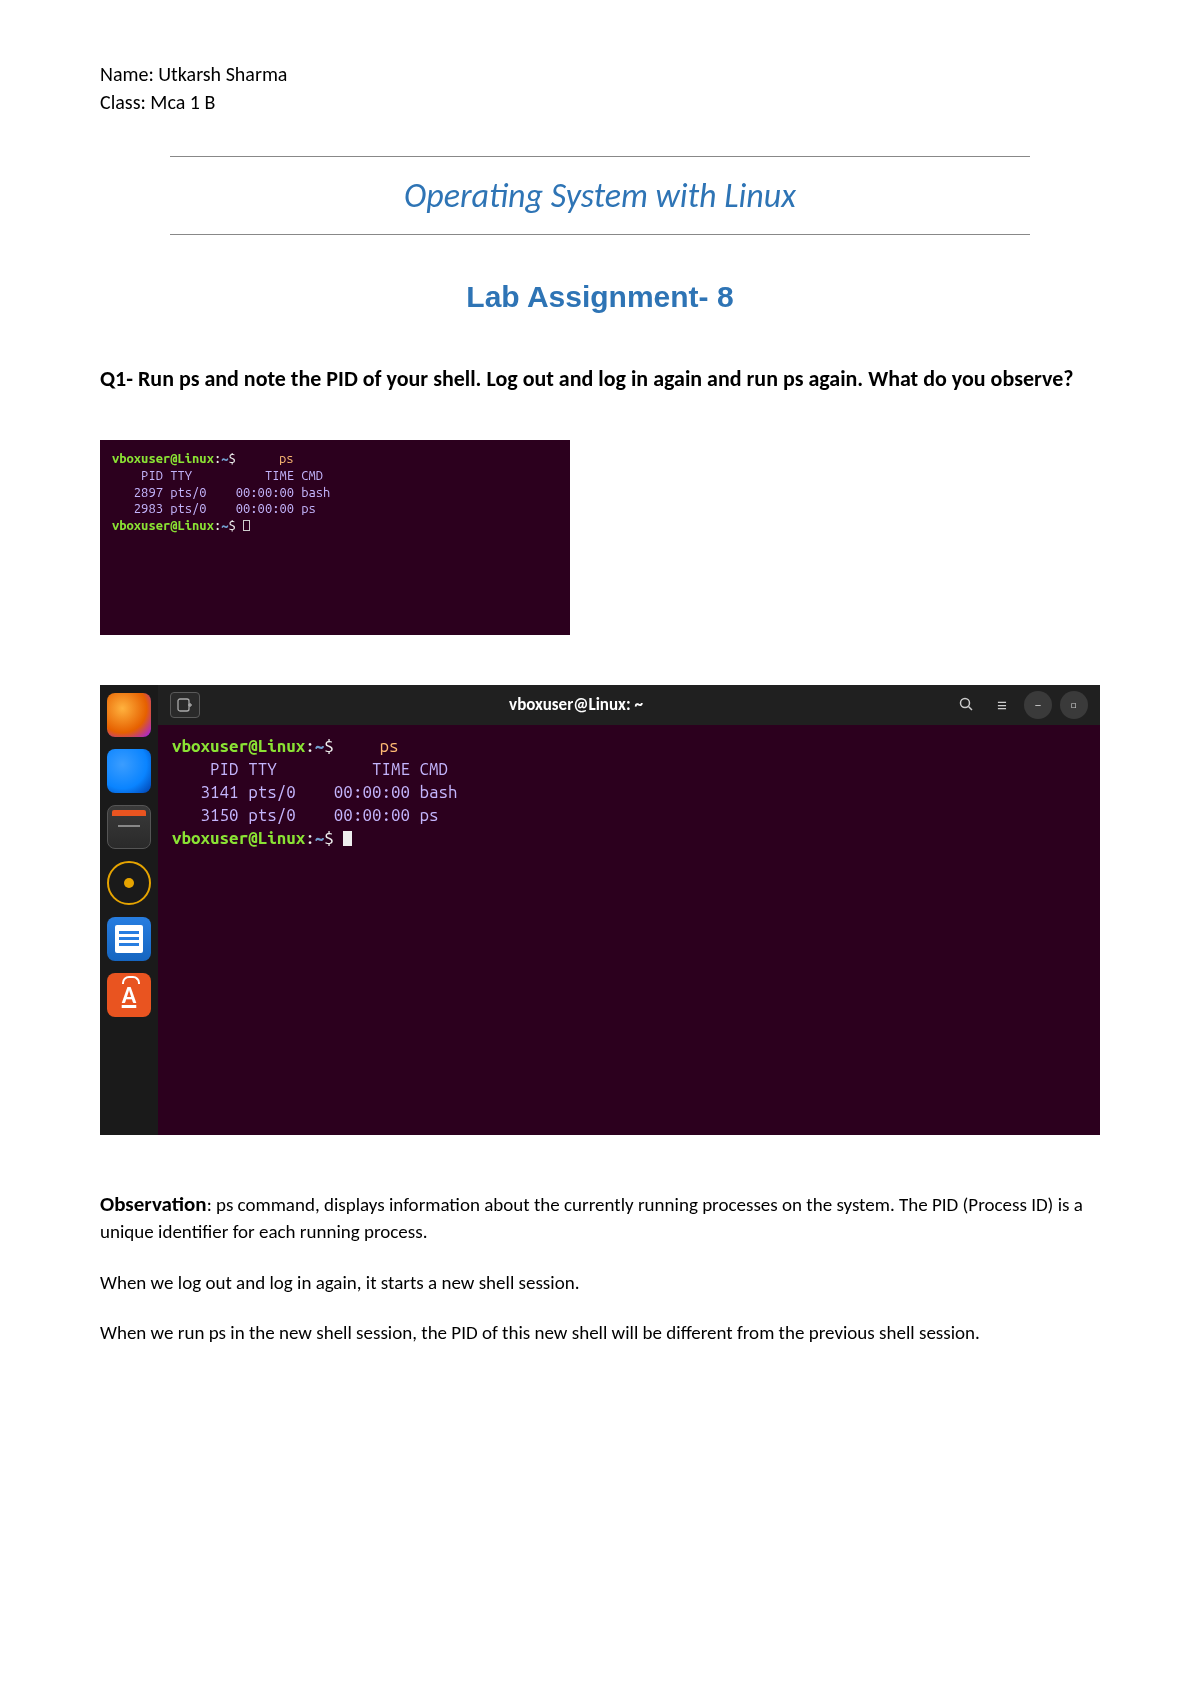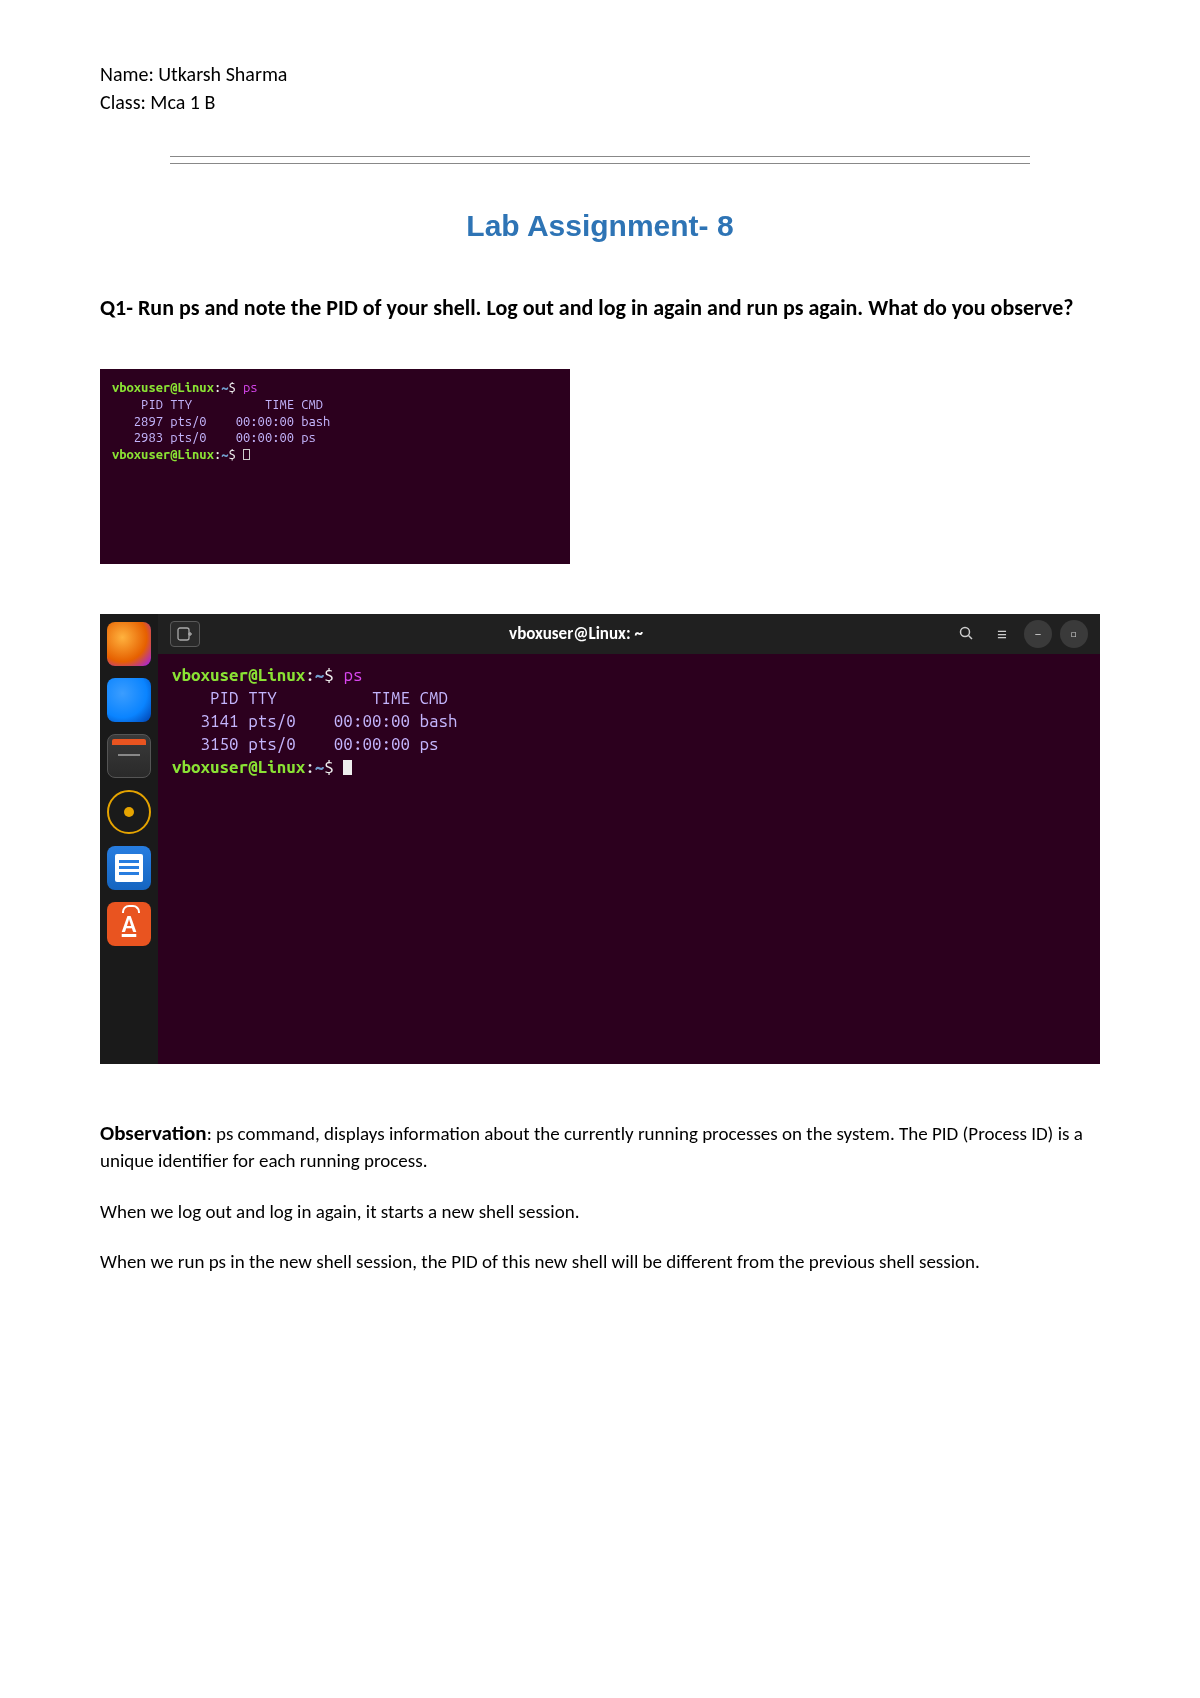--- a/index.html
+++ b/index.html
@@ -47,21 +47,21 @@
     font-family: 'Ubuntu Mono', 'Courier New', monospace;
     font-size: 13px;
     line-height: 1.3;
     color: #eee;
     margin-bottom: 50px;
   }
   .t-user { color: #8ae234; font-weight: 700; }
   .t-colon { color: #eee; }
   .t-path { color: #729fcf; font-weight: 700; }
   .t-dollar { color: #eee; }
-  .t-cmd { color: #d946ef; }
+  .t-cmd { color: #fdba74; margin-left: 36px; }
   .t-out { color: #c4b5fd; white-space: pre; }
   .t-cursor-box {
     display: inline-block;
     width: 7px; height: 11px;
     border: 1px solid #ccc;
     vertical-align: -1px;
   }
 
   
   .shot2 {
@@ -216,20 +216,21 @@
 </head>
 <body>
 
 <div class="header-info">
   <div>Name: Utkarsh Sharma</div>
   <div>Class: Mca 1 B</div>
 </div>
 
 <div class="title-wrap">
   <hr class="hr-line">
+  <div class="doc-title">Operating System with Linux</div>
   <hr class="hr-line">
 </div>
 
 <div class="lab-title">Lab Assignment- 8</div>
 
 <div class="question">
   <span class="q-label">Q1-</span><span class="q-text">  Run ps and note the PID of your shell. Log out and log in again and run ps again. What do you observe?</span>
 </div>
 
 <div class="term1">

